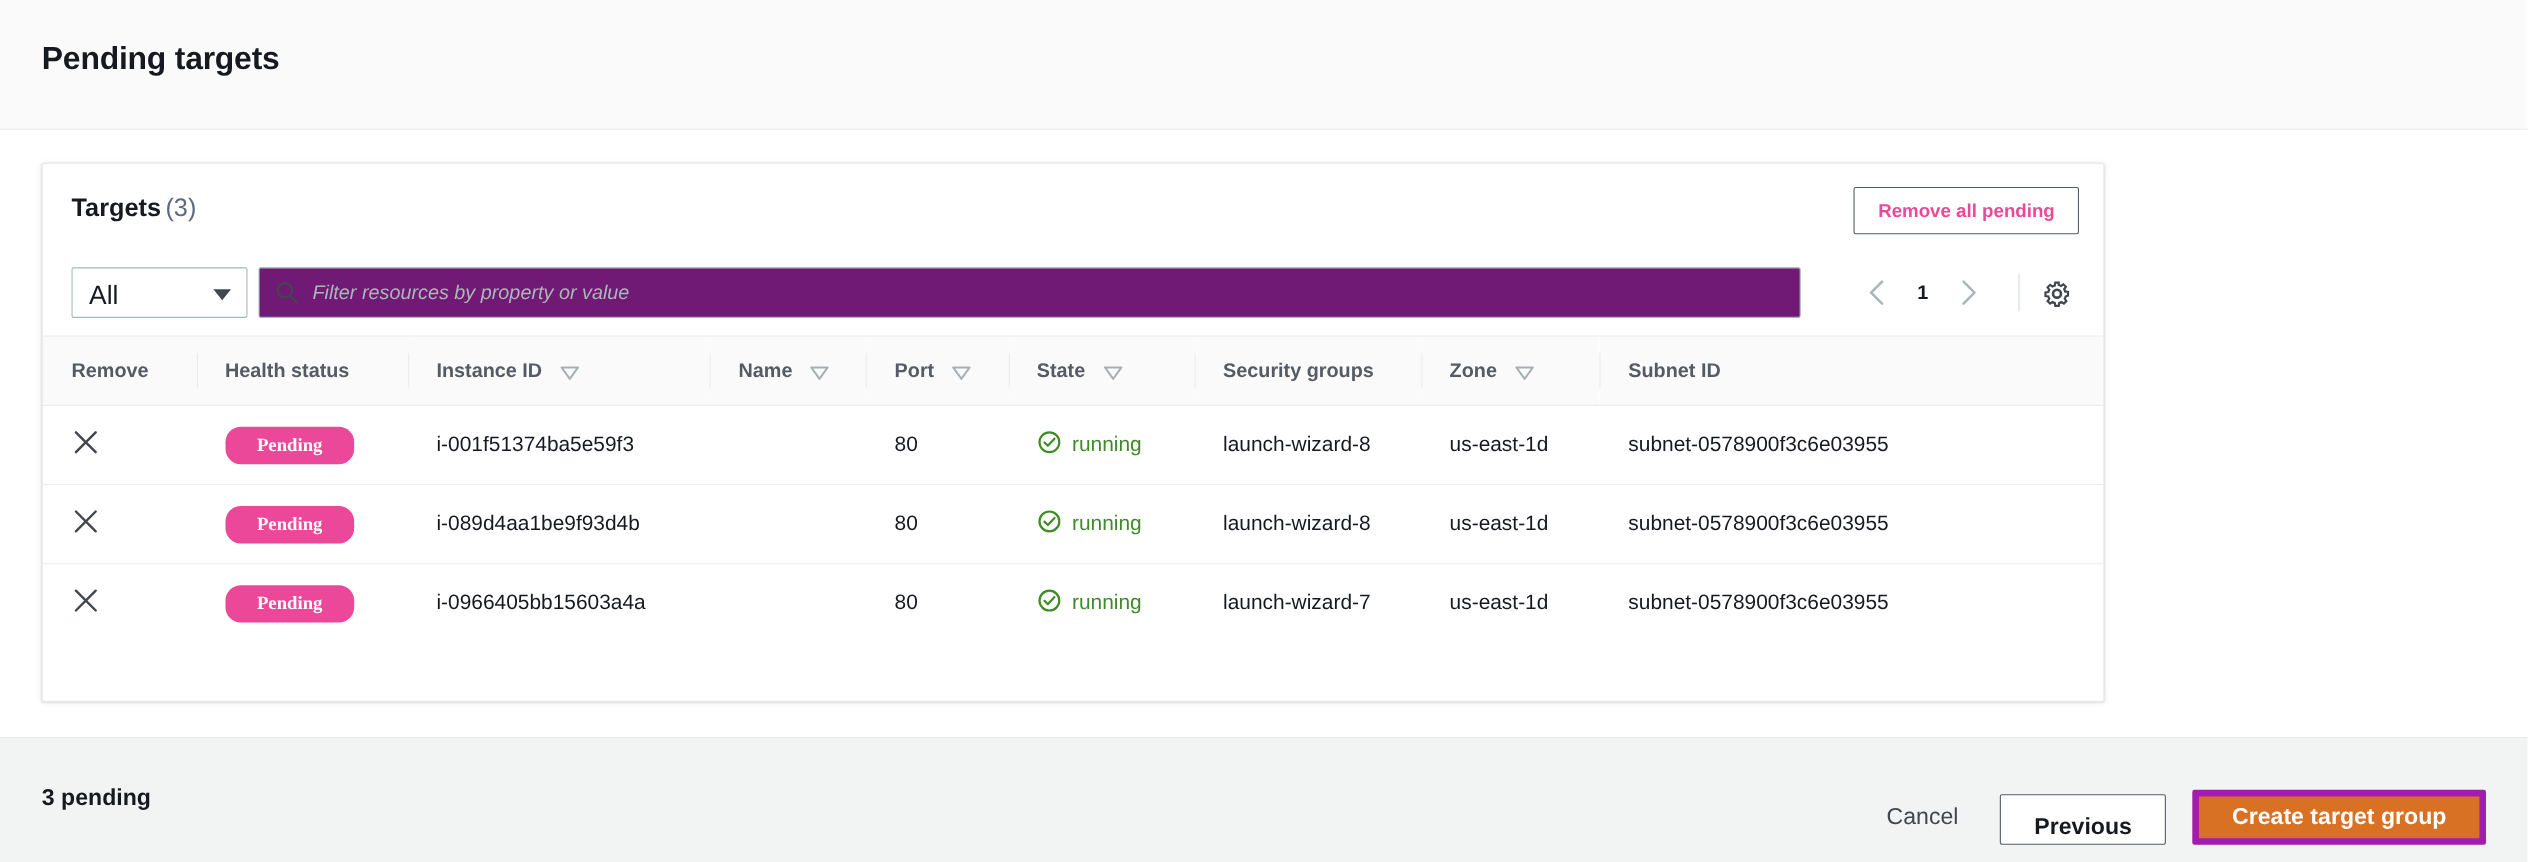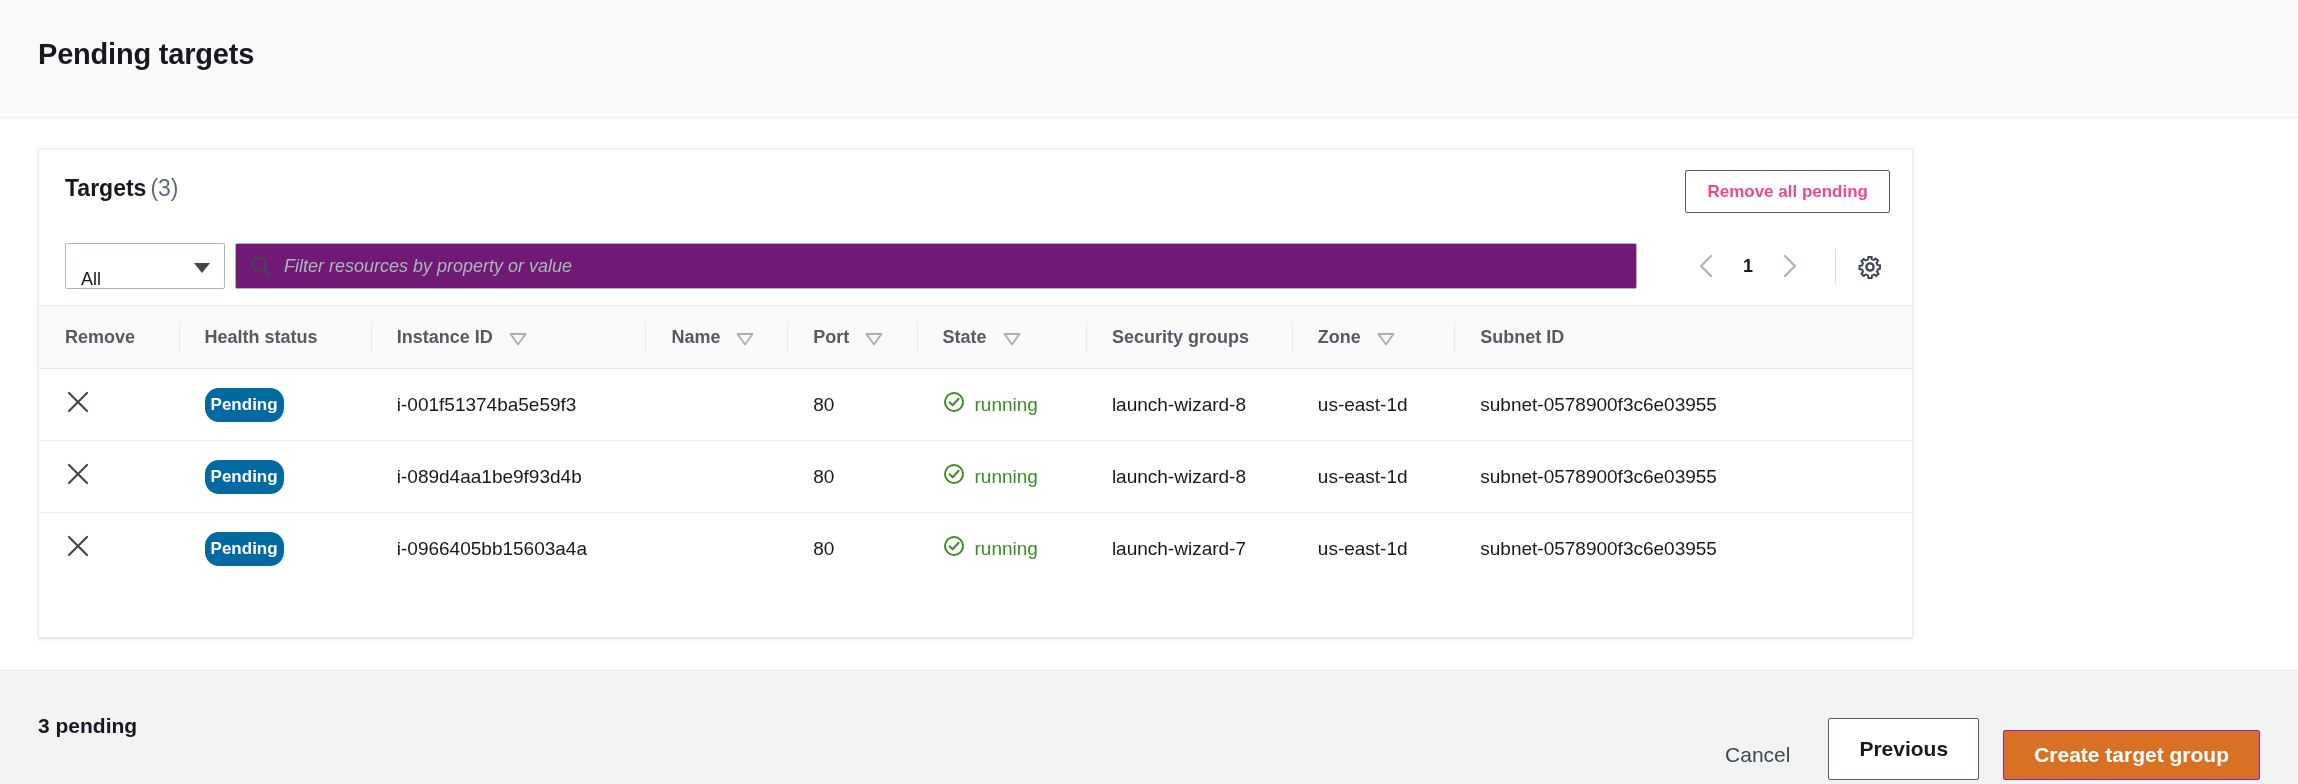--- a/index.html
+++ b/index.html
@@ -96,22 +96,22 @@
     position: absolute;
     left: 26px; top: 14px;
     width: 160px; height: 46px;
     background: #ffffff;
     border: 1px solid #aab7b8;
     border-radius: 2px;
     cursor: pointer;
   }
   .select-all .sel-label {
     position: absolute;
-    left: 15px; top: 25px;
-    font-size: 18px;
+    left: 15px; top: 11px;
+    font-size: 24px;
     color: #16191f;
   }
   .select-all .caret {
     position: absolute;
     right: 14px; top: 19px;
     width: 0; height: 0;
     border-left: 8px solid transparent;
     border-right: 8px solid transparent;
     border-top: 10px solid #414750;
   }
@@ -229,27 +229,28 @@
   }
   table.targets tbody tr:last-child td { border-bottom: none; }
 
   .x-icon {
     width: 26px; height: 26px;
     display: inline-block;
     cursor: pointer;
   }
   .badge-pending {
     display: inline-block;
-    background: #0369a1;
+    background: #ec4899;
     color: #ffffff;
     font-size: 17px;
     font-weight: 700;
     line-height: 1;
-    padding: 8px 6px 9px;
+    padding: 8px 29px 9px;
     border-radius: 14px;
+    font-family: Liberation Serif, serif;
   }
   .state-cell {
     display: flex;
     align-items: center;
     gap: 10px;
   }
   .state-text {
     color: #3f8b27;
     font-size: 19px;
   }
@@ -291,36 +292,36 @@
     background: none;
     border: none;
     font-family: "Liberation Sans", sans-serif;
     font-size: 21px;
     color: #414750;
     cursor: pointer;
     padding: 0 14px;
     height: 50px;
   }
   .btn-previous {
-    height: 62px;
+    height: 46px;
     padding: 17px 30px;
     background: #ffffff;
     border: 1.6px solid #545b64;
     border-radius: 2px;
     font-family: "Liberation Sans", sans-serif;
     font-size: 21px;
     font-weight: 700;
     color: #16191f;
     cursor: pointer;
   }
   .btn-create {
     height: 50px;
     padding: 0 30px;
     background: #d97124;
-    border: 1px solid #a21caf;
+    border: 6px solid #a21caf;
     border-radius: 2px;
     font-family: "Liberation Sans", sans-serif;
     font-size: 21px;
     font-weight: 700;
     color: #ffffff;
     cursor: pointer;
   }
 </style>
 </head>
 <body>

